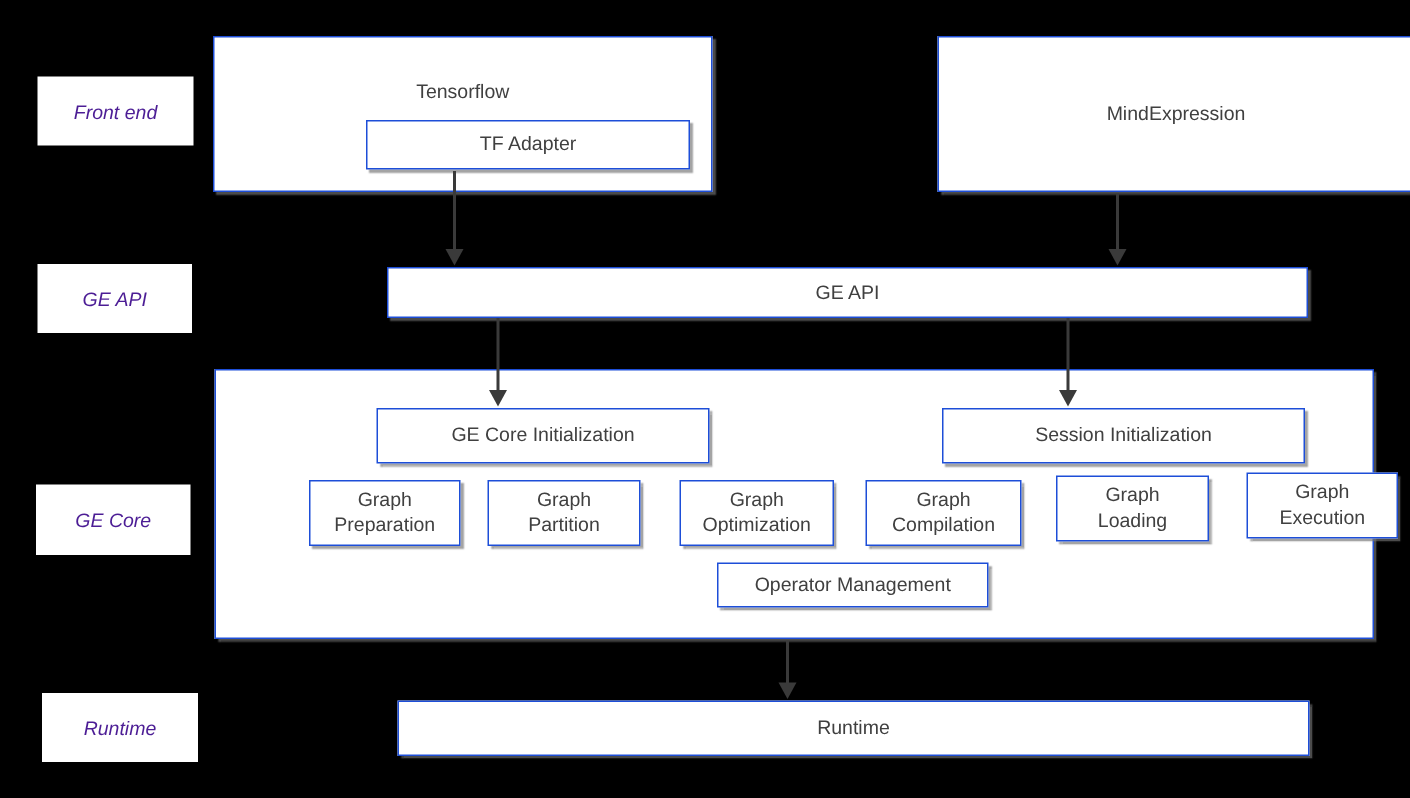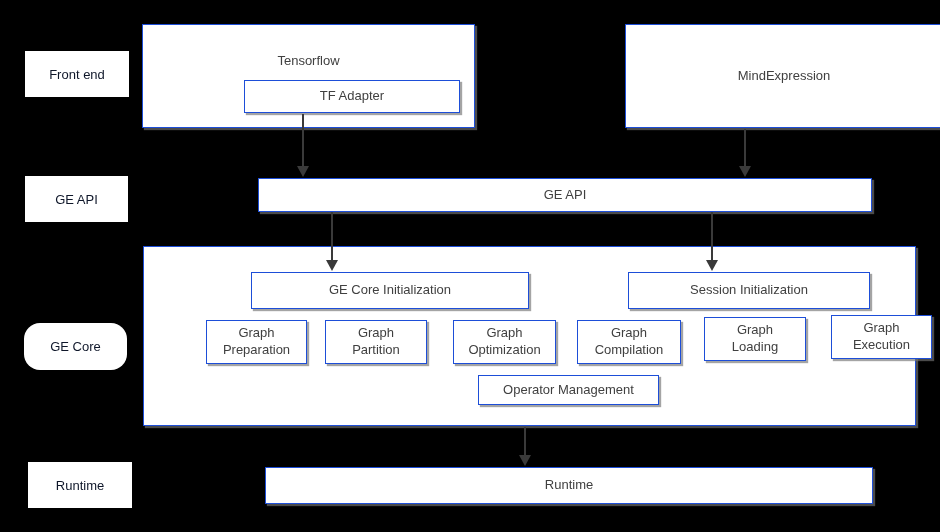--- a/index.html
+++ b/index.html
@@ -11,27 +11,28 @@
   .stage {
     position: relative;
     width: 940px;
     height: 532px;
     background: #000;
     overflow: hidden;
   }
   .rail {
     position: absolute;
     background: #fff;
-    color: #0f172a;
+    color: #4c1d95;
     font-size: 13px;
     display: flex;
     align-items: center;
     justify-content: center;
     box-sizing: border-box;
     text-align: center;
+    font-style: italic;
   }
   .box {
     position: absolute;
     background: #fff;
     border: 1px solid #1d4ed8;
     box-shadow: 2px 2px 1px rgba(115,115,115,0.65);
     color: #404040;
     font-size: 13px;
     box-sizing: border-box;
   }
@@ -71,34 +72,34 @@
     width: 0;
     height: 0;
     border-left: 6px solid transparent;
     border-right: 6px solid transparent;
     border-top: 11px solid #3a3a3a;
   }
 
   
   #rail-front-end { left: 25px; top: 51px;  width: 104px; height: 46px; }
   #rail-ge-api    { left: 25px; top: 176px; width: 103px; height: 46px; }
-  #rail-ge-core   { left: 24px; top: 323px; width: 103px; height: 47px; border-radius: 16px; }
+  #rail-ge-core   { left: 24px; top: 323px; width: 103px; height: 47px; }
   #rail-runtime   { left: 28px; top: 462px; width: 104px; height: 46px; }
 
   
   #tensorflow-box { left: 142px; top: 24px; width: 333px; height: 104px; }
   #tf-adapter-box { left: 61px;  top: 55px; width: 216px; height: 33px; }
   #mindexpression-box { left: 585px; top: 24px; width: 318px; height: 104px; }
 
   
   #ge-api-bar { left: 218px; top: 178px; width: 614px; height: 34px; }
 
   
   #ge-core-container { left: 143px; top: 246px; width: 773px; height: 180px; }
-  #ge-core-init { left: 67px;  top: 25px; width: 278px; height: 37px; }
+  #ge-core-init { left: 67px;  top: 25px; width: 222px; height: 37px; }
   #session-init { left: 444px; top: 25px; width: 242px; height: 37px; }
   #fn-graph-preparation  { left: 22px;  top: 73px; width: 101px; height: 44px; }
   #fn-graph-partition    { left: 141px; top: 73px; width: 102px; height: 44px; }
   #fn-graph-optimization { left: 269px; top: 73px; width: 103px; height: 44px; }
   #fn-graph-compilation  { left: 393px; top: 73px; width: 104px; height: 44px; }
   #fn-graph-loading      { left: 520px; top: 70px; width: 102px; height: 44px; }
   #fn-graph-execution    { left: 647px; top: 68px; width: 101px; height: 44px; }
   #mg-engine-management   { left: 49px;  top: 128px; width: 179px; height: 33px; }
   #mg-operator-management { left: 294px; top: 128px; width: 181px; height: 30px; }
   #mg-graph-management    { left: 546px; top: 128px; width: 180px; height: 33px; }

